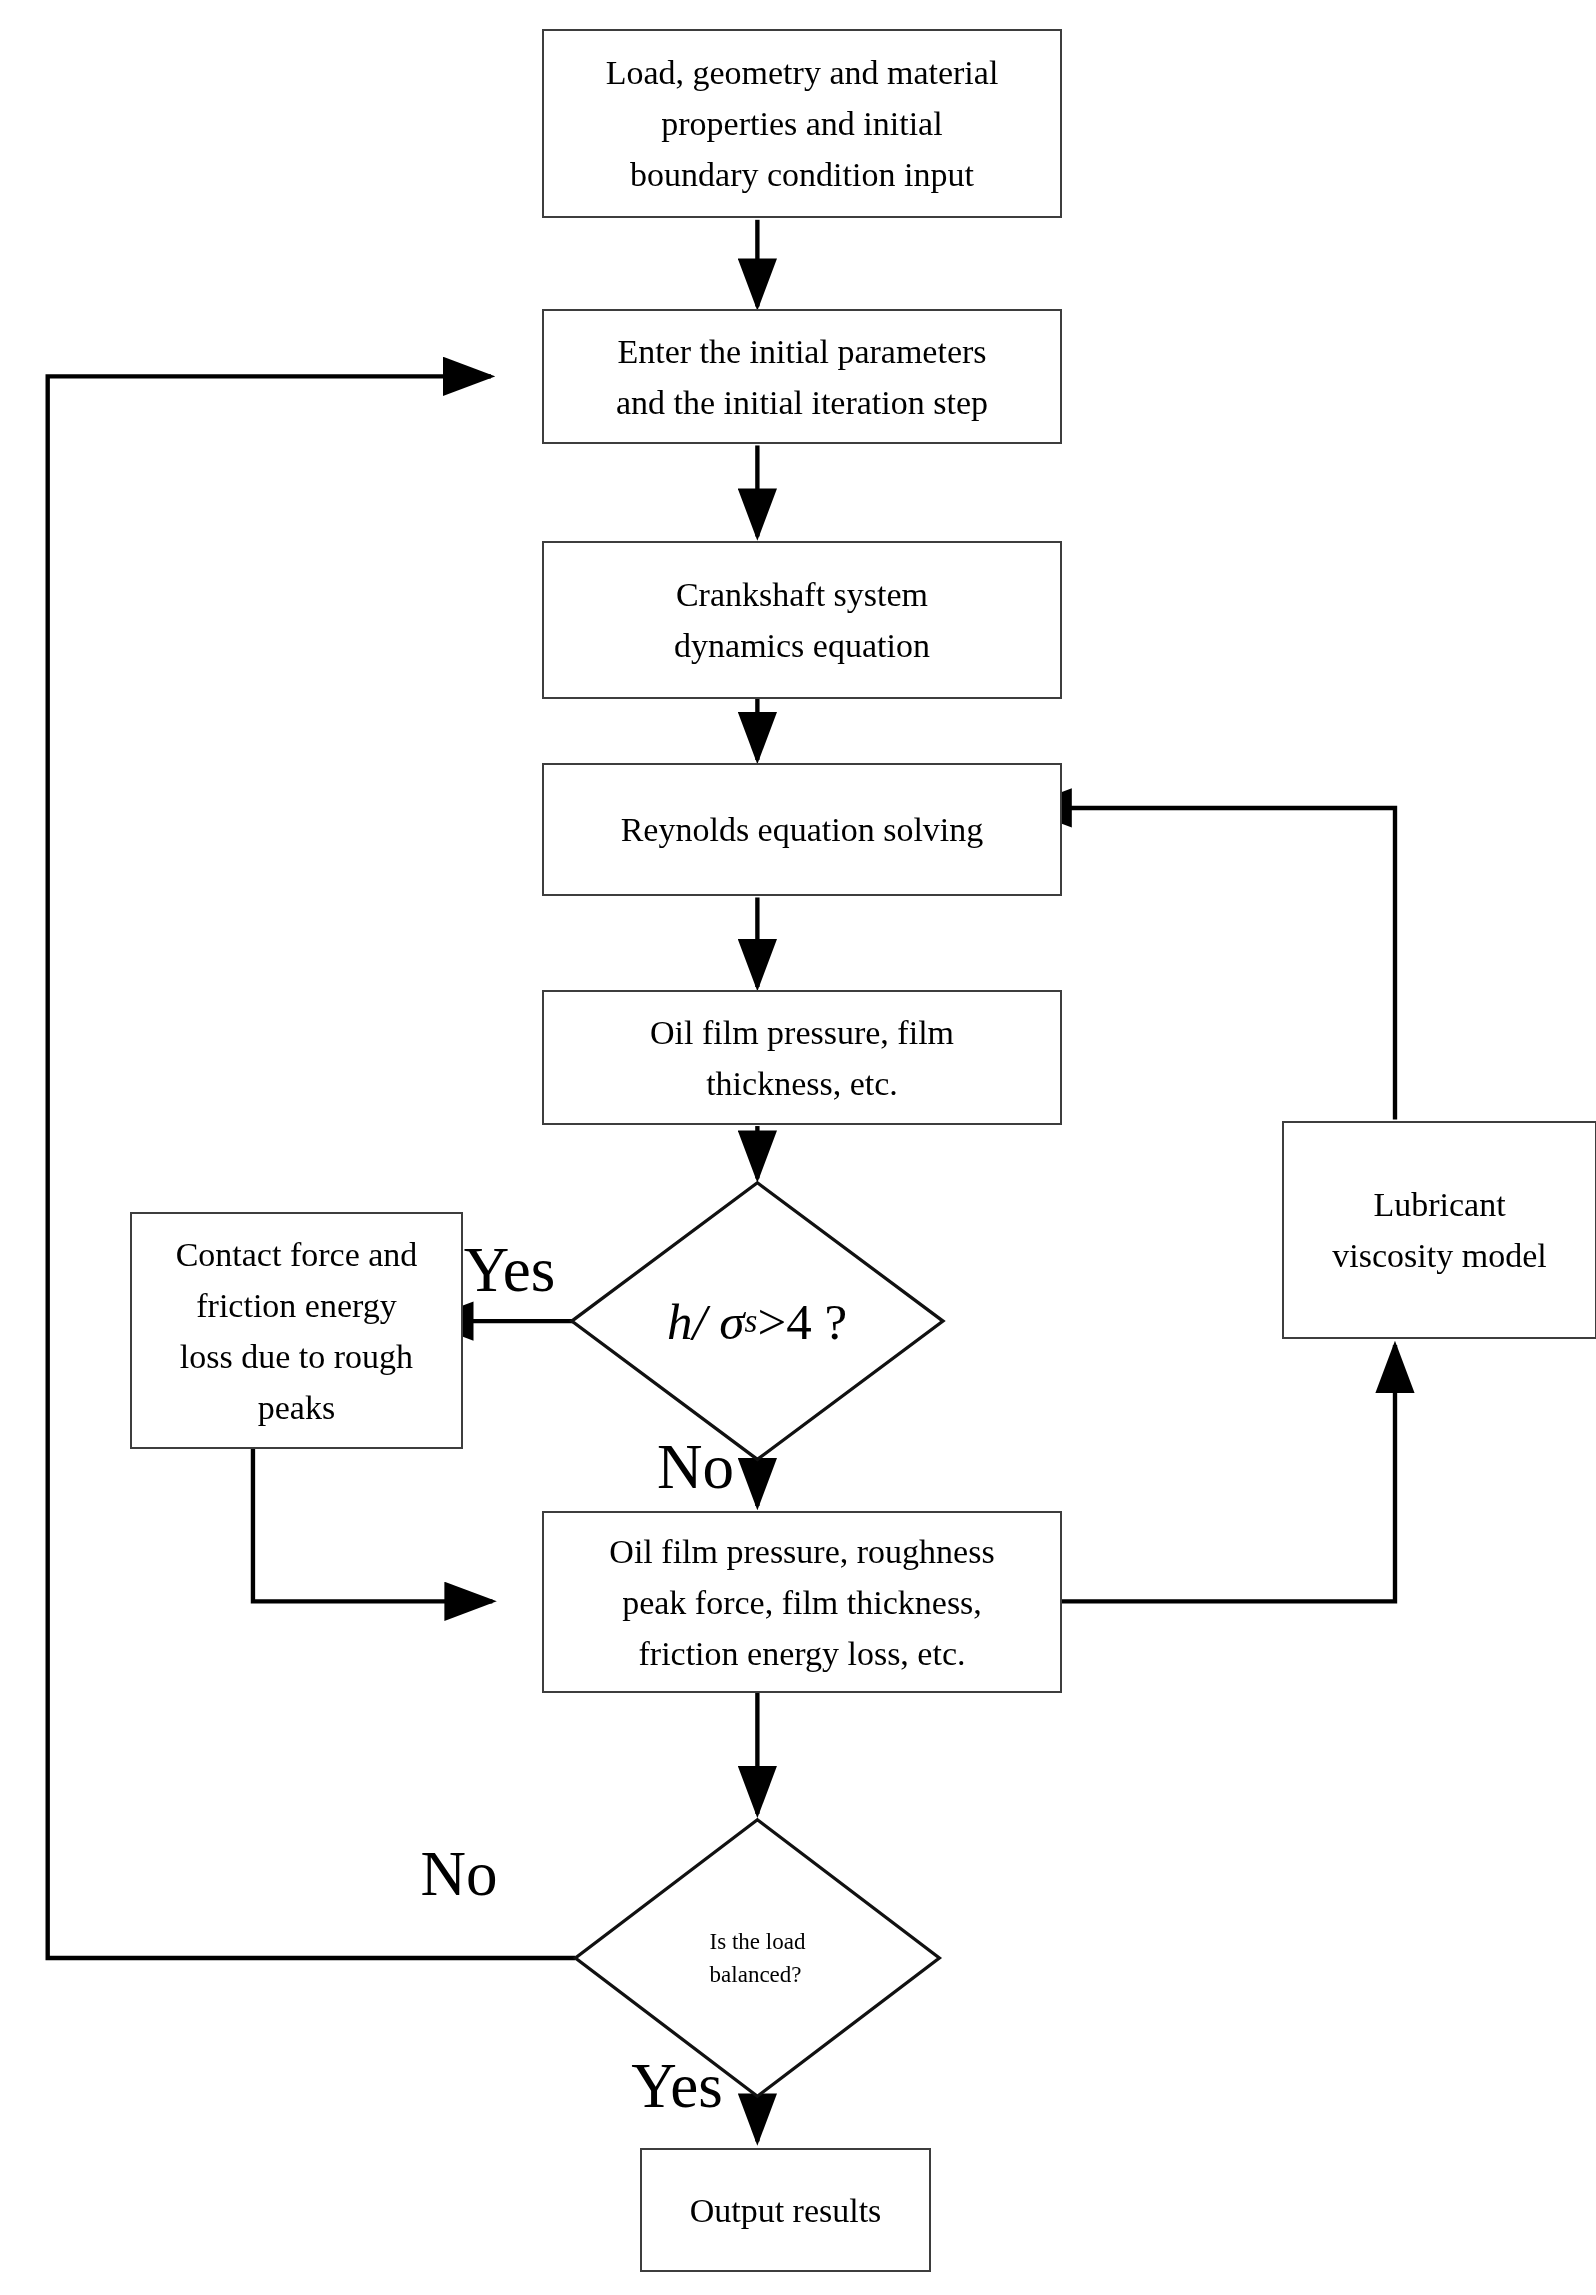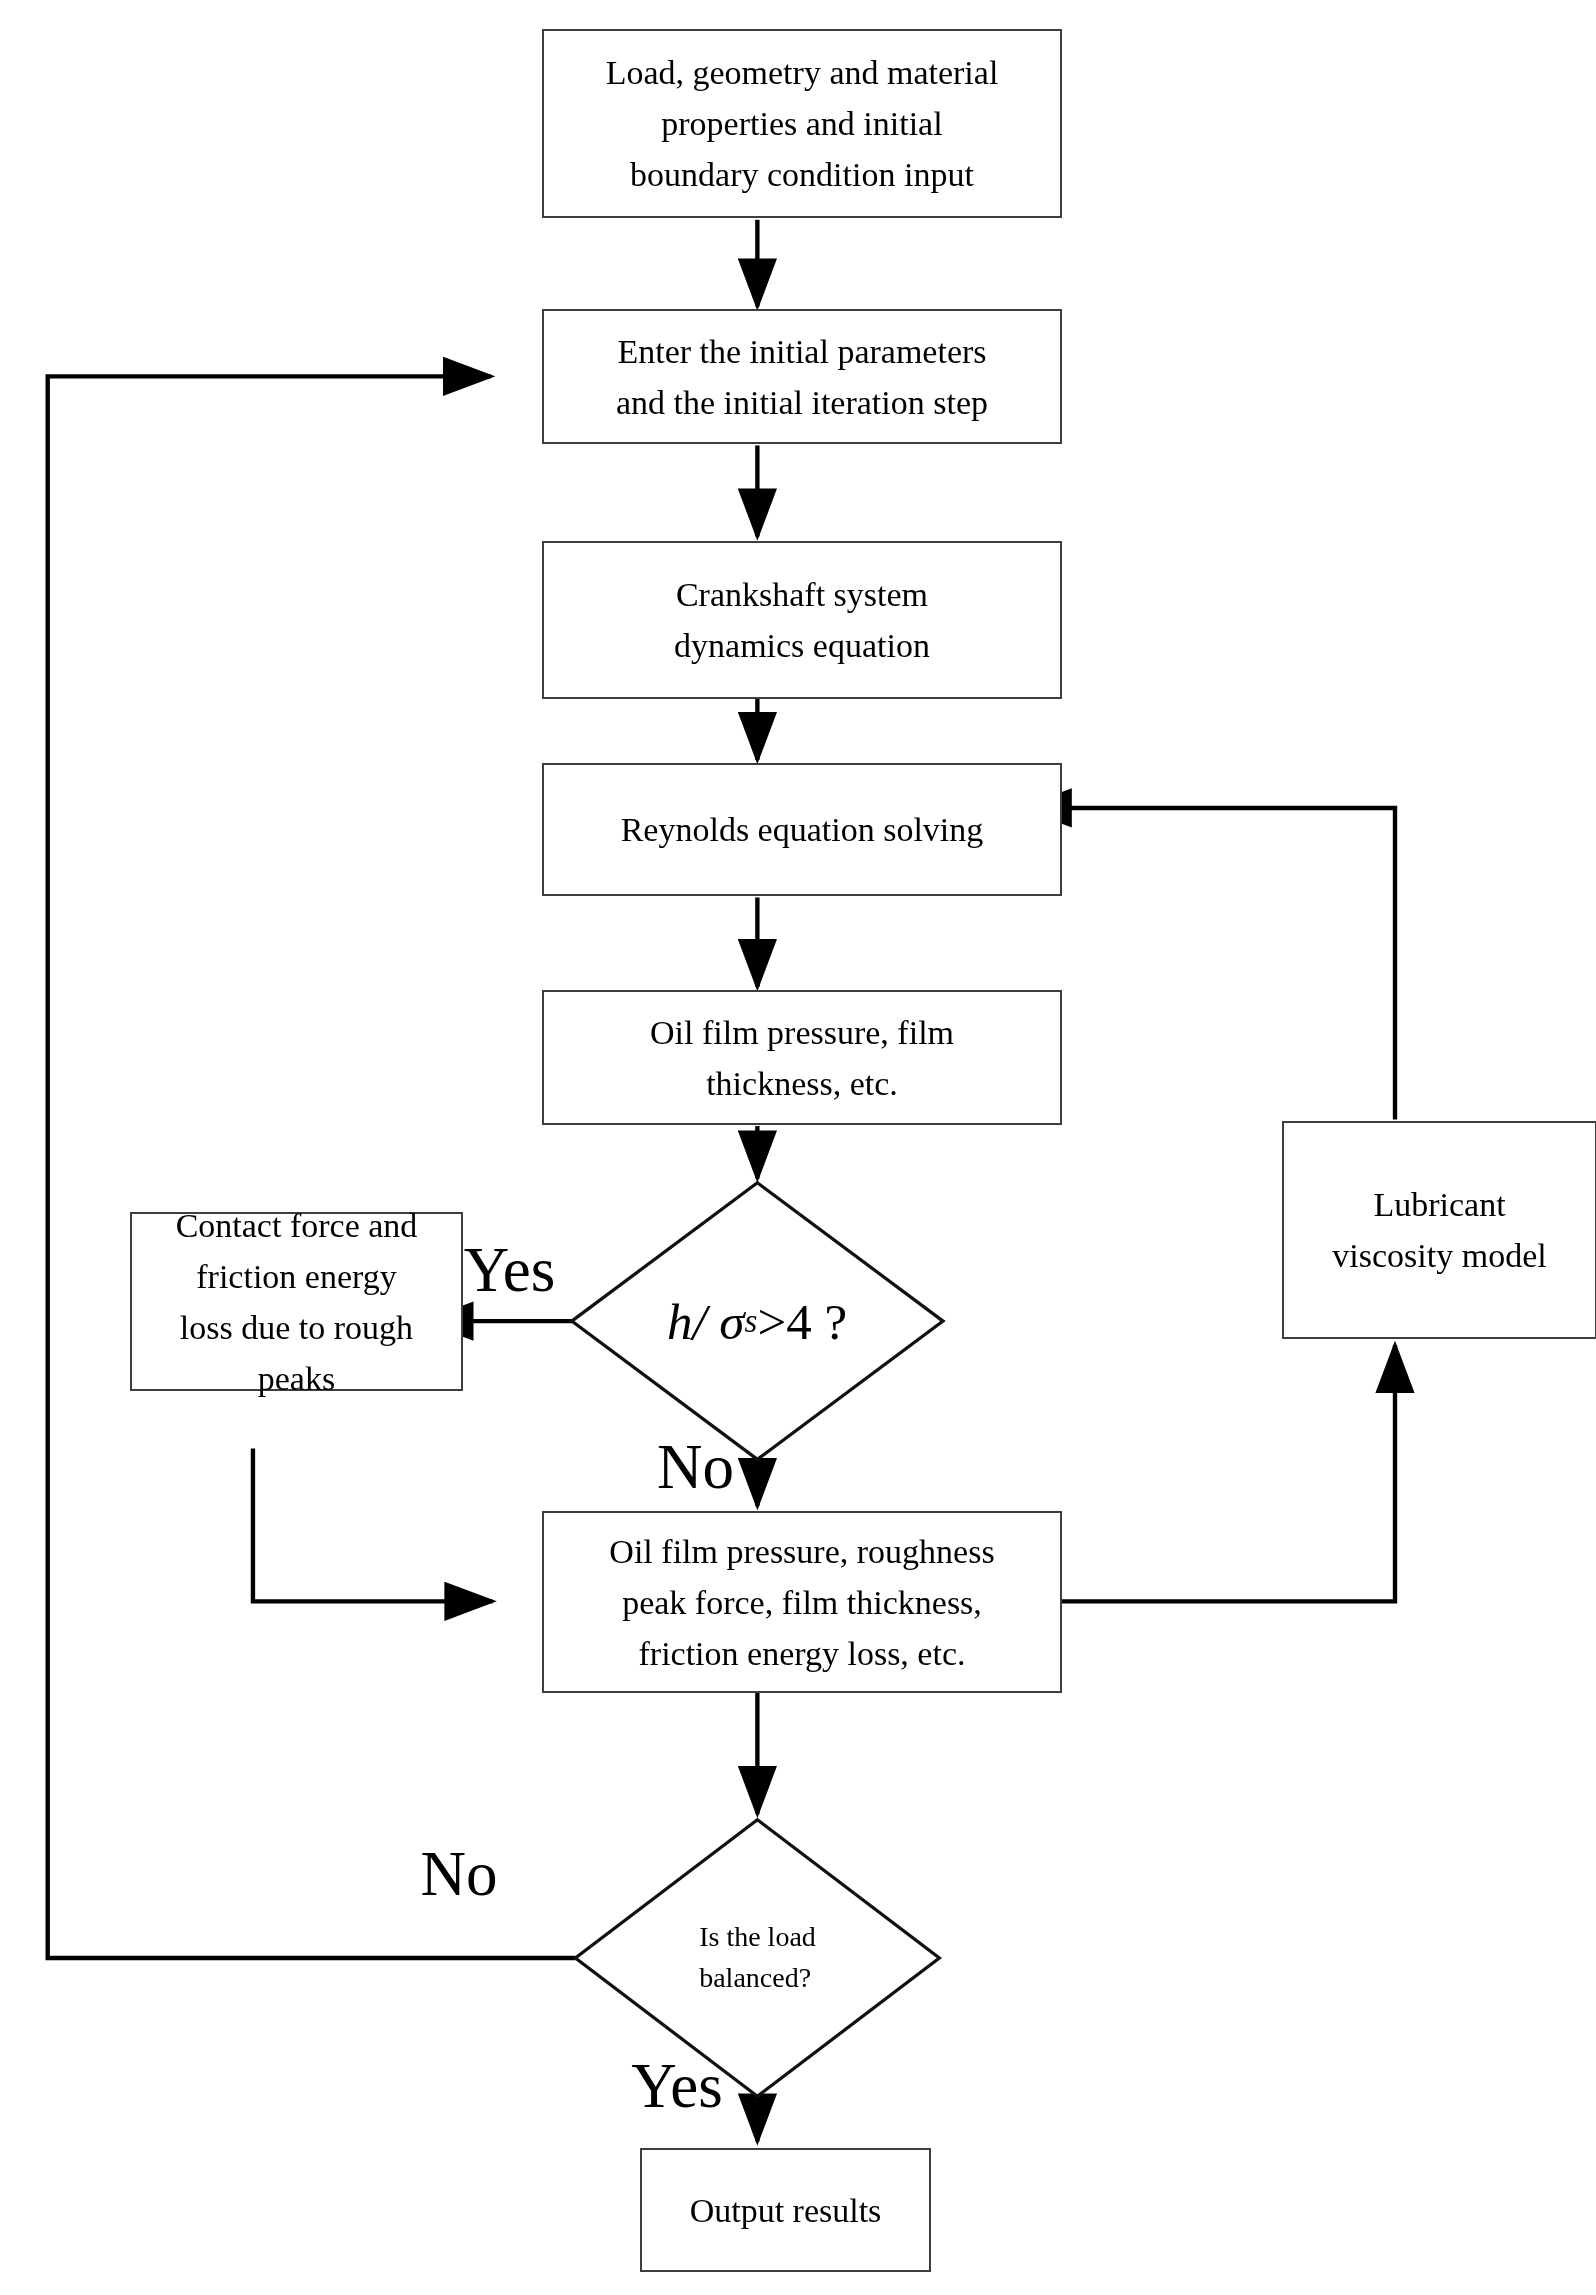--- a/index.html
+++ b/index.html
@@ -53,21 +53,21 @@
   .overlay-text {
     position: absolute;
     z-index: 3;
     display: flex;
     align-items: center;
     justify-content: center;
     text-align: left;
     background: transparent;
   }
   .diamond-text {
-    font-size: 28px;
+    font-size: 23px;
     line-height: 1.45;
     white-space: pre-line;
   }
   .formula {
     font-size: 51px;
     white-space: nowrap;
   }
   .formula .f-italic {
     font-style: italic;
   }
@@ -132,21 +132,21 @@
 
   <div class="node" style="left:498px; top:763px; width:520px; height:133px;">
     <span class="node-text">Reynolds equation solving</span>
   </div>
 
   <div class="node" style="left:498px; top:990px; width:520px; height:135px;">
     <span class="node-text">Oil film pressure, film
 thickness, etc.</span>
   </div>
 
-  <div class="node" style="left:86px; top:1212px; width:333px; height:179px;">
+  <div class="node" style="left:86px; top:1212px; width:333px; height:237px;">
     <span class="node-text">Contact force and
 friction energy
 loss due to rough
 peaks</span>
   </div>
 
   <div class="node" style="left:1238px; top:1121px; width:315px; height:218px;">
     <span class="node-text">Lubricant
 viscosity model</span>
   </div>

